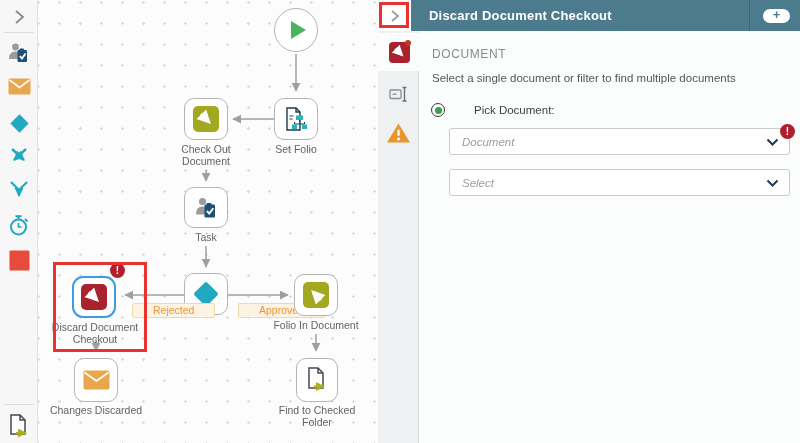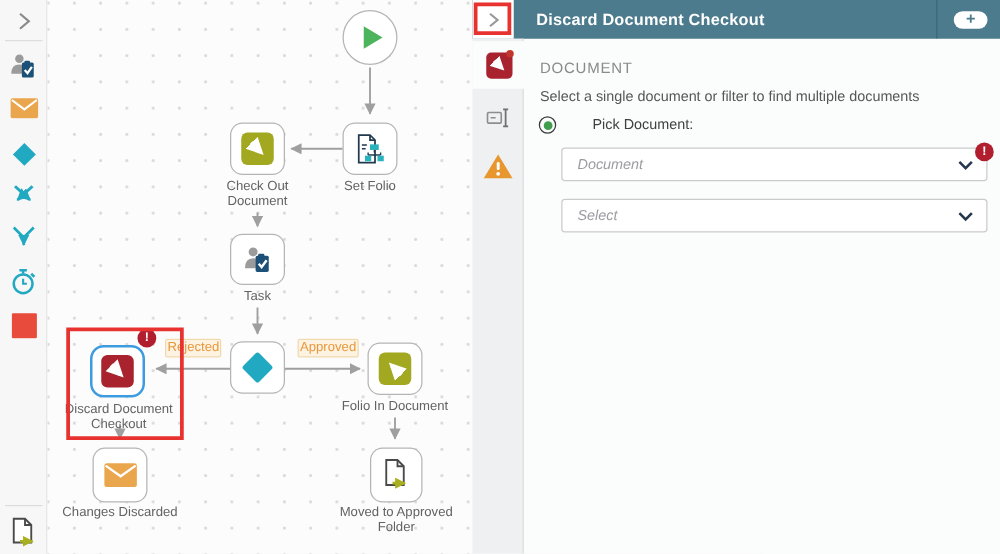--- a/index.html
+++ b/index.html
@@ -14,21 +14,21 @@
   
   .canvas { position:absolute; left:38px; top:0; width:340px; height:443px;
     background-color:#fcfcfc;
     background-image:radial-gradient(circle, #d9d9d9 1px, rgba(0,0,0,0) 1.3px);
     background-size:21px 21px; background-position:11px 13px; }
   .edges { position:absolute; left:0; top:0; }
   .node { position:absolute; background:#fff; border:1.5px solid #b5b5b5; border-radius:10px; display:flex; align-items:center; justify-content:center; cursor:pointer; }
   .node.circle { border-radius:50%; }
   .node.selected { border:2px solid #3d9be0; }
   .nlabel { position:absolute; text-align:center; font-size:10.5px; line-height:1.18; color:#636363; }
-  .elabel { position:absolute; font-size:10.5px; color:#e9973b; background:#fcf3e2; border:1px solid #f1d9ae; border-radius:2px; padding:0 1px; height:15px; line-height:13px; }
+  .elabel { position:absolute; font-size:10.5px; color:#e9973b; background:#fcf3e2; border:1px solid #f1d9ae; border-radius:2px; padding:0 20px; height:15px; line-height:13px;margin-top:32px; }
   .sq-icon { border-radius:5px; display:flex; align-items:center; justify-content:center; }
   .err-badge { position:absolute; width:15px; height:15px; border-radius:50%; background:#b11f2f; color:#fff; font-size:10px; font-weight:bold; text-align:center; line-height:15px; z-index:4; }
   .err-badge::before { content:"!"; }
   .annot { position:absolute; border:3px solid #e8322f; z-index:5; pointer-events:none; }
 
   
   .panel { position:absolute; left:378px; top:0; width:422px; height:443px; background:#fbfcfc; }
   .p-header { position:absolute; left:0; top:0; width:422px; height:31px; background:#4b7b8d; display:flex; align-items:center; }
   .collapse-box { position:relative; width:33px; height:31px; background:#fff; display:flex; align-items:center; justify-content:center; cursor:pointer; flex:0 0 33px; }
   .p-title { flex:1; margin-left:18px; color:#fff; font-size:13px; font-weight:bold; letter-spacing:.2px; }
@@ -38,21 +38,21 @@
 
   .tabstrip { position:absolute; left:0; top:31px; width:41px; height:412px; background:#eef0f1; border-right:1px solid #ddd; }
   .tab { width:41px; height:38px; display:flex; align-items:center; justify-content:center; cursor:pointer; position:relative; }
   .tab.active { background:#fbfcfc; width:42px; }
   .tab-dot { position:absolute; top:7px; right:9px; width:6px; height:6px; border-radius:50%; background:#c3342b; }
 
   .p-content { position:absolute; left:41px; top:31px; width:381px; height:310px; }
   .section-title { margin:16px 0 0 13px; font-size:12px; color:#8a8a8a; letter-spacing:.6px; }
   .desc { margin:11px 0 0 13px; font-size:11.5px; color:#565656; }
   .radio-row { display:flex; align-items:center; gap:10px; font-size:11.5px; color:#3f3f3f; cursor:pointer; }
-  .rr1 { margin:9px 0 0 12px;gap:29px; } .rr2 { margin:12px 0 0 12px; }
+  .rr1 { margin:19px 0 0 12px;gap:29px; } .rr2 { margin:12px 0 0 12px; }
   .radio { width:14px; height:14px; border-radius:50%; border:1.6px solid #3a3a3a; position:relative; flex:0 0 14px; }
   .radio.sel::after { content:""; position:absolute; left:2.6px; top:2.6px; width:7px; height:7px; border-radius:50%; background:#3f9e4d; }
   .dd { position:relative; margin:11px 10px 0 30px; height:27px; background:#fff; border:1px solid #cbcbcb; border-radius:3px; display:flex; align-items:center; padding:0 28px 0 12px; cursor:pointer; }
   .dd2m { margin-top:14px; }
   .ph { font-size:11.5px; font-style:italic; color:#9b9ba1; }
   .dd .chev { position:absolute; right:10px; top:9px; }
   .dd .err-badge { right:-6px; top:-5px; }
 </style>
 </head>
 <body>
@@ -252,21 +252,21 @@
         <path d="M5,2 h9 l5,5 v15 h-14 z" fill="#fff" stroke="#4a4a4a" stroke-width="1.5"></path>
         <path d="M14,2 v5 h5" fill="none" stroke="#4a4a4a" stroke-width="1.5"></path>
         <defs>
             <marker id="mv" markerWidth="5" markerHeight="5" refX="3.6" refY="2" orient="auto">
               <path d="M0,0 L4,2 L0,4 Z" fill="#a8b01f"></path>
             </marker>
           </defs>
         <line x1="10" y1="20.5" x2="20" y2="20.5" stroke="#a8b01f" stroke-width="2.2" marker-end="url(#mv)"></line>
       </svg>
     </div>
-    <div class="nlabel" style="left:229px; top:404px; width:100px;">Moved to Approved Folder</div>
+    <div class="nlabel" style="left:229px; top:404px; width:100px;">Find to Checked Folder</div>
   </div>
 
   <div class="panel">
     <div class="p-header">
       <div class="collapse-box">
         <svg width="16" height="16">
             <polyline points="5,3 11,8 5,13" fill="none" stroke="#9a9a9a" stroke-width="1.8"></polyline>
           </svg>
         <div class="annot" style="left:1px; top:2px; width:30px; height:26px;"></div>
       </div>

